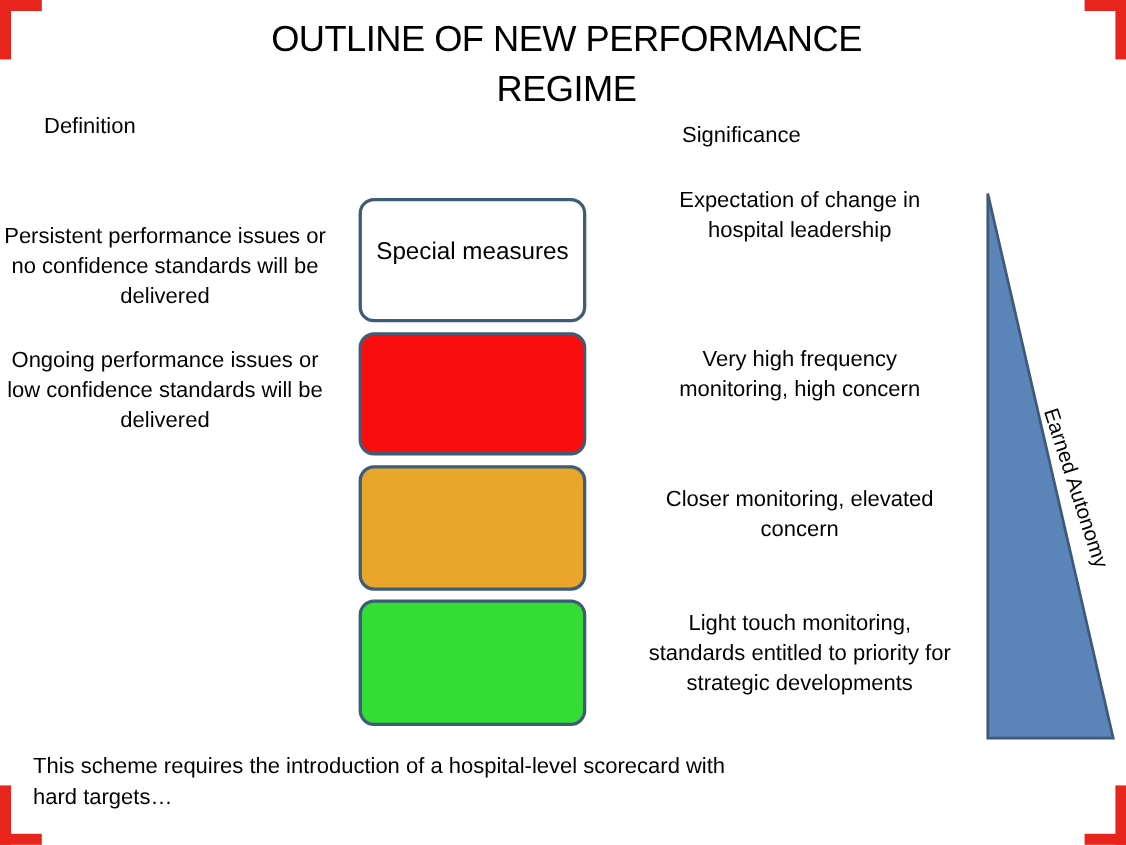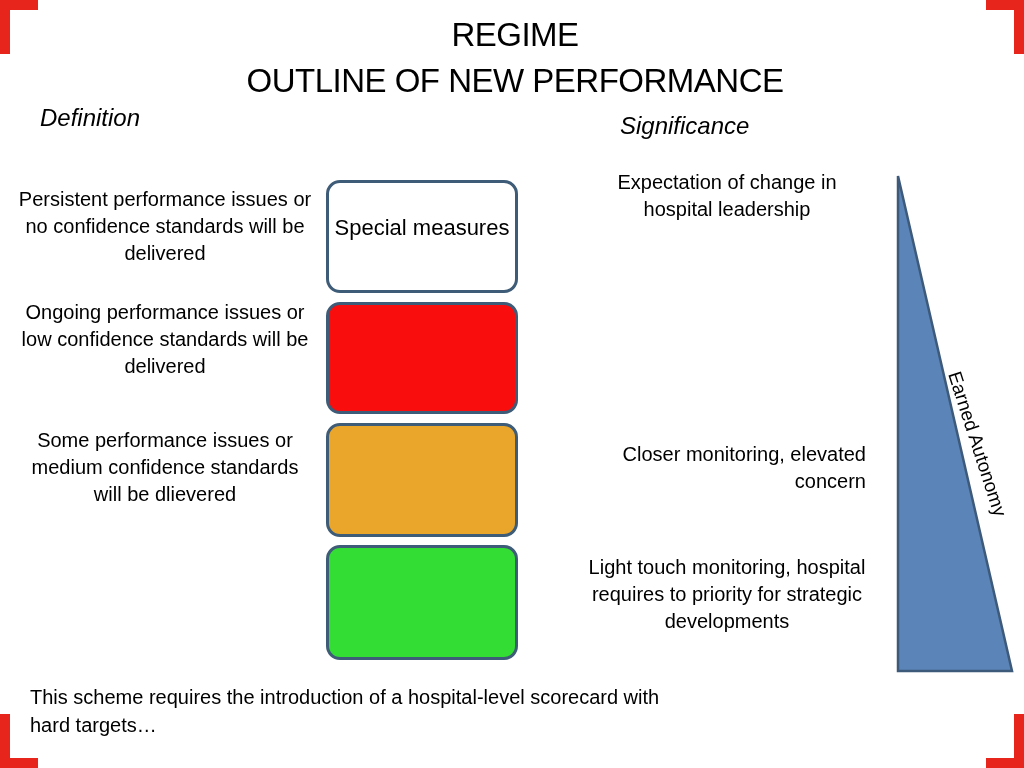--- a/index.html
+++ b/index.html
@@ -17,32 +17,32 @@
   .corner.tl{left:0;top:0;border-left:10px solid var(--corner-red);border-top:10px solid var(--corner-red);}
   .corner.tr{right:0;top:0;border-right:10px solid var(--corner-red);border-top:10px solid var(--corner-red);}
   .corner.bl{left:0;bottom:0;border-left:10px solid var(--corner-red);border-bottom:10px solid var(--corner-red);}
   .corner.br{right:0;bottom:0;border-right:10px solid var(--corner-red);border-bottom:10px solid var(--corner-red);}
 
   .title{
     position:absolute;left:110px;top:12px;width:810px;
     text-align:center;font-size:33px;line-height:46px;
     letter-spacing:-0.5px;font-weight:normal;margin:0;
   }
-  .col-header{position:absolute;font-size:24px;font-style:italic;}
+  .col-header{position:absolute;font-size:20px;}
   .col-header.def{left:40px;top:104px;}
   .col-header.sig{left:620px;top:112px;}
 
   .def-text,.sig-text{
     position:absolute;text-align:center;font-size:20px;line-height:27px;
   }
-  .def-text{left:16px;width:298px;}
+  .def-text{left:1px;width:298px;margin-top:16px;}
   .sig-text{left:588px;width:278px;}
 
   .status-box{
-    position:absolute;left:326px;width:192px;
+    position:absolute;left:326px;width:207px;
     border:3px solid var(--box-border);border-radius:14px;
     box-sizing:border-box;
     display:flex;align-items:center;justify-content:center;
   }
   .status-box .box-label{
     font-size:22px;line-height:29px;text-align:center;
     margin-bottom:18px;
   }
 
   .triangle-wrap{position:absolute;left:892px;top:171px;width:126px;height:506px;}
@@ -62,42 +62,42 @@
 <body>
 
 <div class="slide">
 
   <div class="corner tl"></div>
   <div class="corner tr"></div>
   <div class="corner bl"></div>
   <div class="corner br"></div>
 
   <h1 class="title">
+    <div>OUTLINE OF NEW PERFORMANCE</div>
     <div>REGIME</div>
-    <div>OUTLINE OF NEW PERFORMANCE</div>
   </h1>
 
   <div class="col-header def">Definition</div>
   <div class="col-header sig">Significance</div>
 
   <div class="def-text" style="top:186px;">Persistent performance issues or no confidence standards will be delivered</div>
   <div class="status-box" style="top: 180px; height: 113px; background: rgb(255, 255, 255);">
     <span class="box-label">Special measures</span>
   </div>
   <div class="sig-text" style="top:169px;">Expectation of change in hospital leadership</div>
 
   <div class="def-text" style="top:299px;text-align:center;">Ongoing performance issues or low confidence standards will be delivered</div>
   <div class="status-box" style="top: 302px; height: 112px; background: rgb(249, 13, 13);"></div>
+  <div class="sig-text" style="top:314px;">Very high frequency monitoring, high concern</div>
 
-  <div class="def-text" style="top:427px;">Some performance issues or medium confidence standards  will be dlievered</div>
   <div class="status-box" style="top: 423px; height: 114px; background: rgb(233, 166, 43);"></div>
-  <div class="sig-text" style="top:441px;text-align:right;">Closer monitoring, elevated concern</div>
+  <div class="sig-text" style="top:441px;">Closer monitoring, elevated concern</div>
 
   <div class="status-box" style="top: 545px; height: 115px; background: rgb(51, 221, 51);"></div>
-  <div class="sig-text" style="top:554px;">Light touch monitoring, hospital requires to priority for strategic developments</div>
+  <div class="sig-text" style="top:554px;">Light touch monitoring, standards entitled to priority for strategic developments</div>
 
   <div class="triangle-wrap">
     <svg width="126" height="506" viewBox="0 0 126 506">
       <polygon points="6,5 6,500 120,500" style="fill:var(--triangle-fill);stroke:var(--triangle-stroke);stroke-width:2.5"></polygon>
     </svg>
   </div>
   <div class="earned-label">Earned Autonomy</div>
 
   <div class="footer">This scheme requires the introduction of a hospital-level scorecard with hard targets…</div>
 

